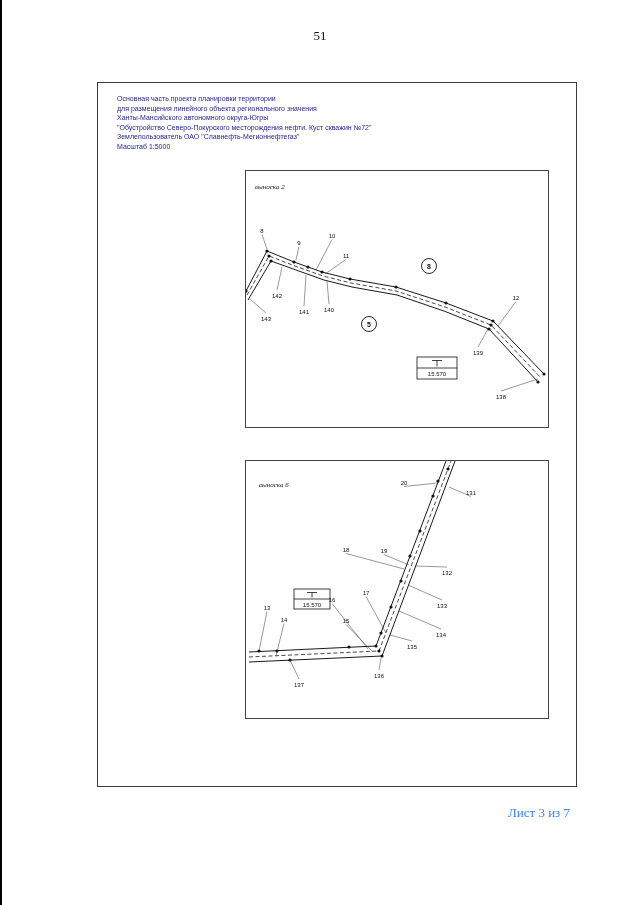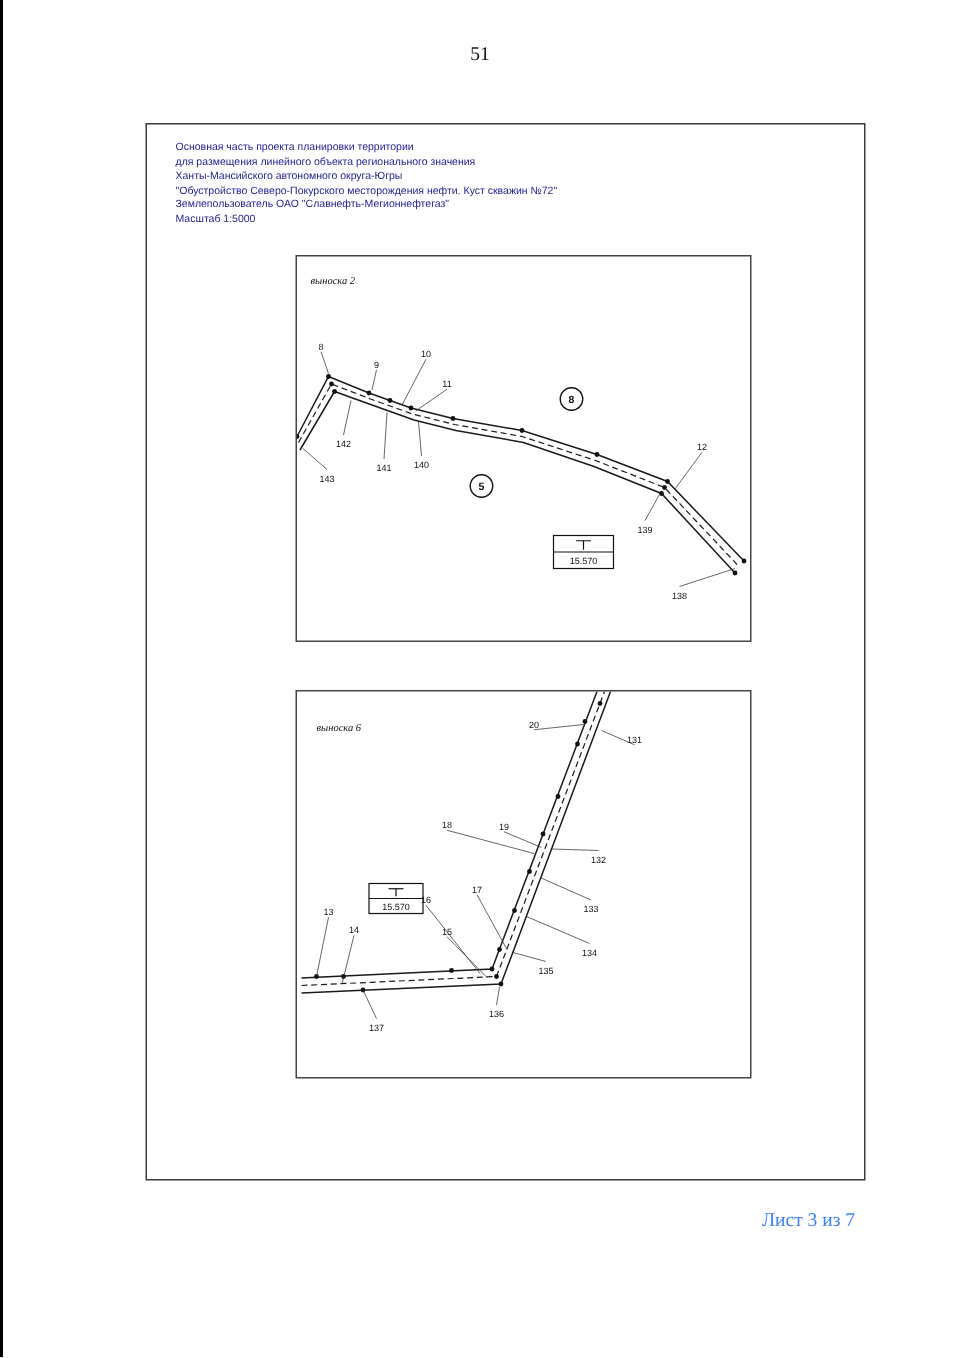--- a/index.html
+++ b/index.html
@@ -5,21 +5,21 @@
   html,body{margin:0;padding:0;background:#fff;}
   .page{position:relative;width:640px;height:905px;background:#fff;overflow:hidden;
         font-family:"Liberation Sans",sans-serif;}
   .edge-artifact{position:absolute;left:0;top:0;width:2px;height:905px;background:#000;}
   .page-number{position:absolute;left:0;right:0;top:28px;text-align:center;
         font-family:"Liberation Serif",serif;font-size:13px;color:#111;}
   .frame{position:absolute;left:97px;top:82px;width:478px;height:703px;
         border:1px solid #3a3a3a;background:#fff;}
   .title-block{position:absolute;left:19px;top:11px;width:400px;
         font-size:7px;line-height:9.5px;color:#1f1f8c;}
-  .inset{position:absolute;border:1px solid #444;background:#fff;}
+  .inset{position:absolute;border:1px solid #444;background:#fff;margin-left:48px;}
   .inset-2{left:99px;top:87px;width:302px;height:256px;}
   .inset-3{left:99px;top:377px;width:302px;height:257px;}
   .inset svg{position:absolute;left:0;top:0;}
   .inset-title{position:absolute;font:italic 7px "Liberation Serif",serif;color:#111;}
   .inset-2 .inset-title{left:9px;top:12px;}
   .inset-3 .inset-title{left:13px;top:20px;}
   .footer{position:absolute;right:70px;top:805px;font-family:"Liberation Serif",serif;
         font-size:13px;color:#3b82f6;}
   .route{fill:none;stroke:#1a1a1a;stroke-width:1;}
   .route-mid{fill:none;stroke:#1a1a1a;stroke-width:0.8;stroke-dasharray:4 2.5;}

